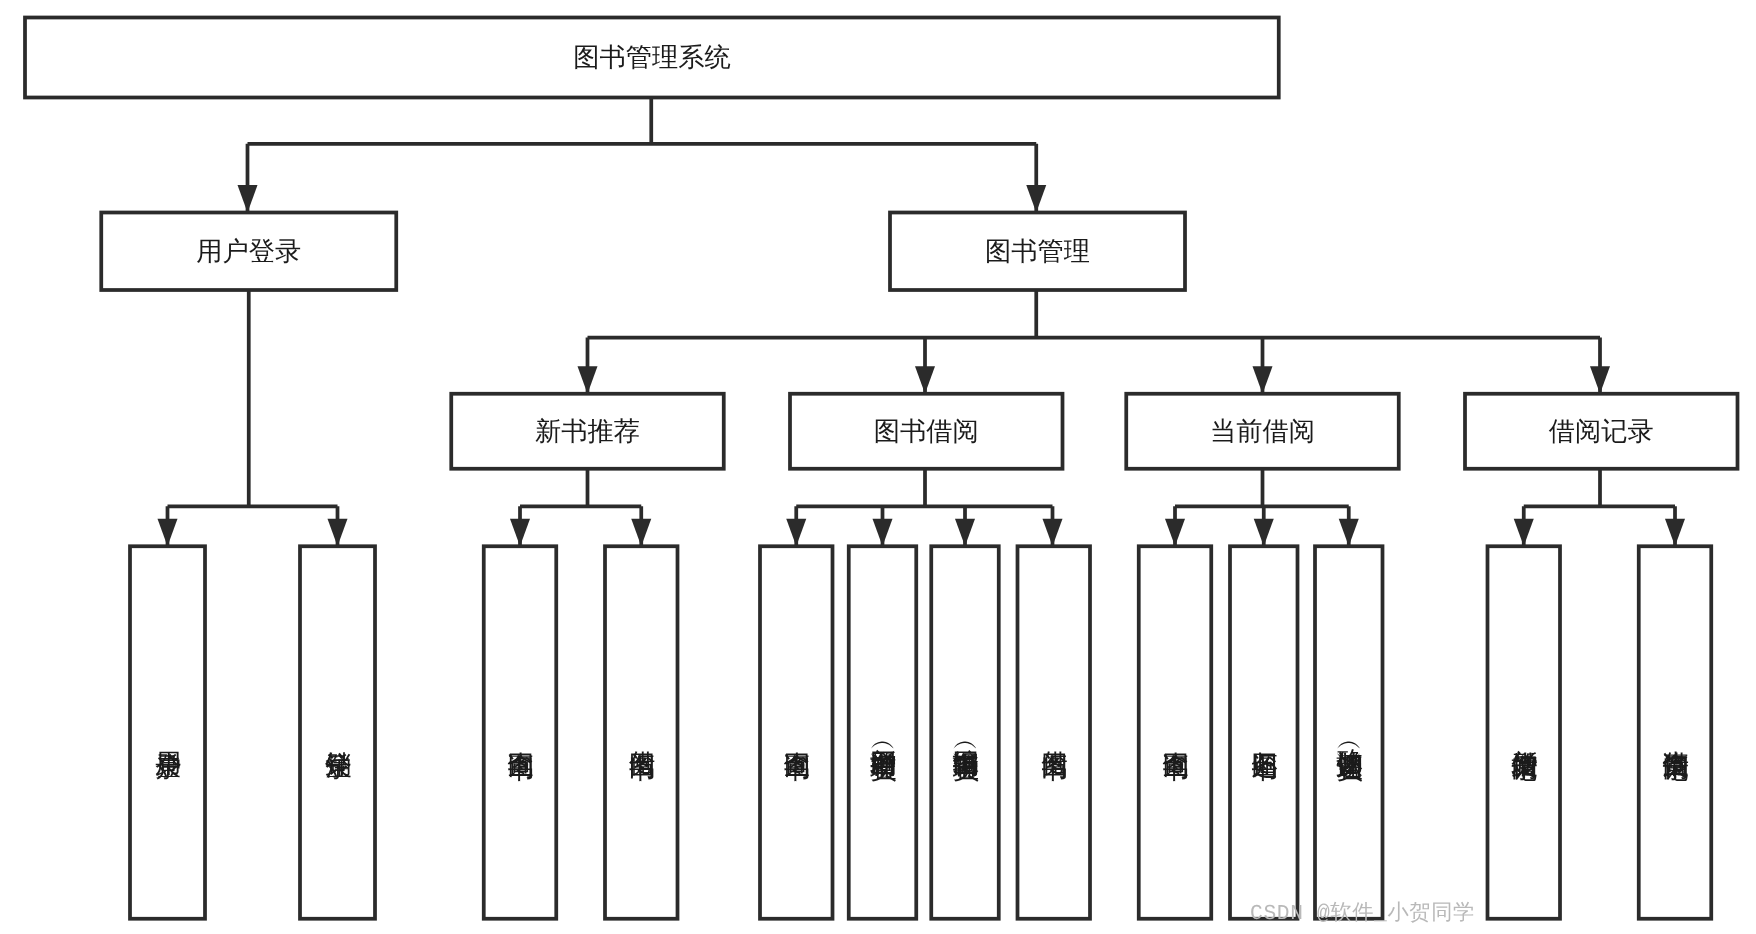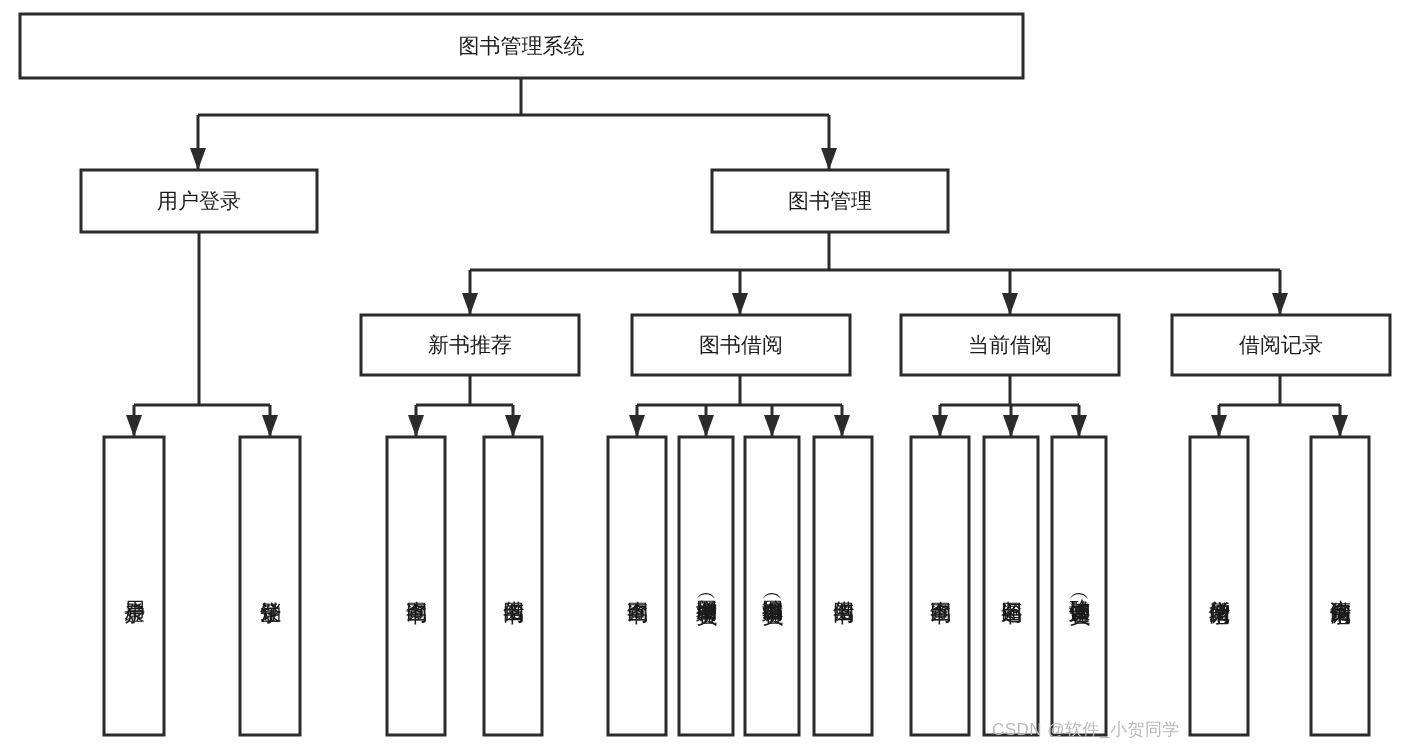--- a/index.html
+++ b/index.html
@@ -66,21 +66,21 @@
     writing-mode: vertical-rl;
     text-orientation: upright;
     white-space: nowrap;
     letter-spacing: 1px;
     text-align: center;
   }
   .watermark {
     position: absolute;
     right: 10px;
     bottom: 6px;
-    font-family: Liberation Sans, sans-serif;
+    font-family: Liberation Mono, monospace;
     font-size: 17px;
     color: #b9b9b9;
     letter-spacing: 0.5px;
     white-space: nowrap;
     user-select: none;
   }
 </style>
 </head>
 <body>
 

